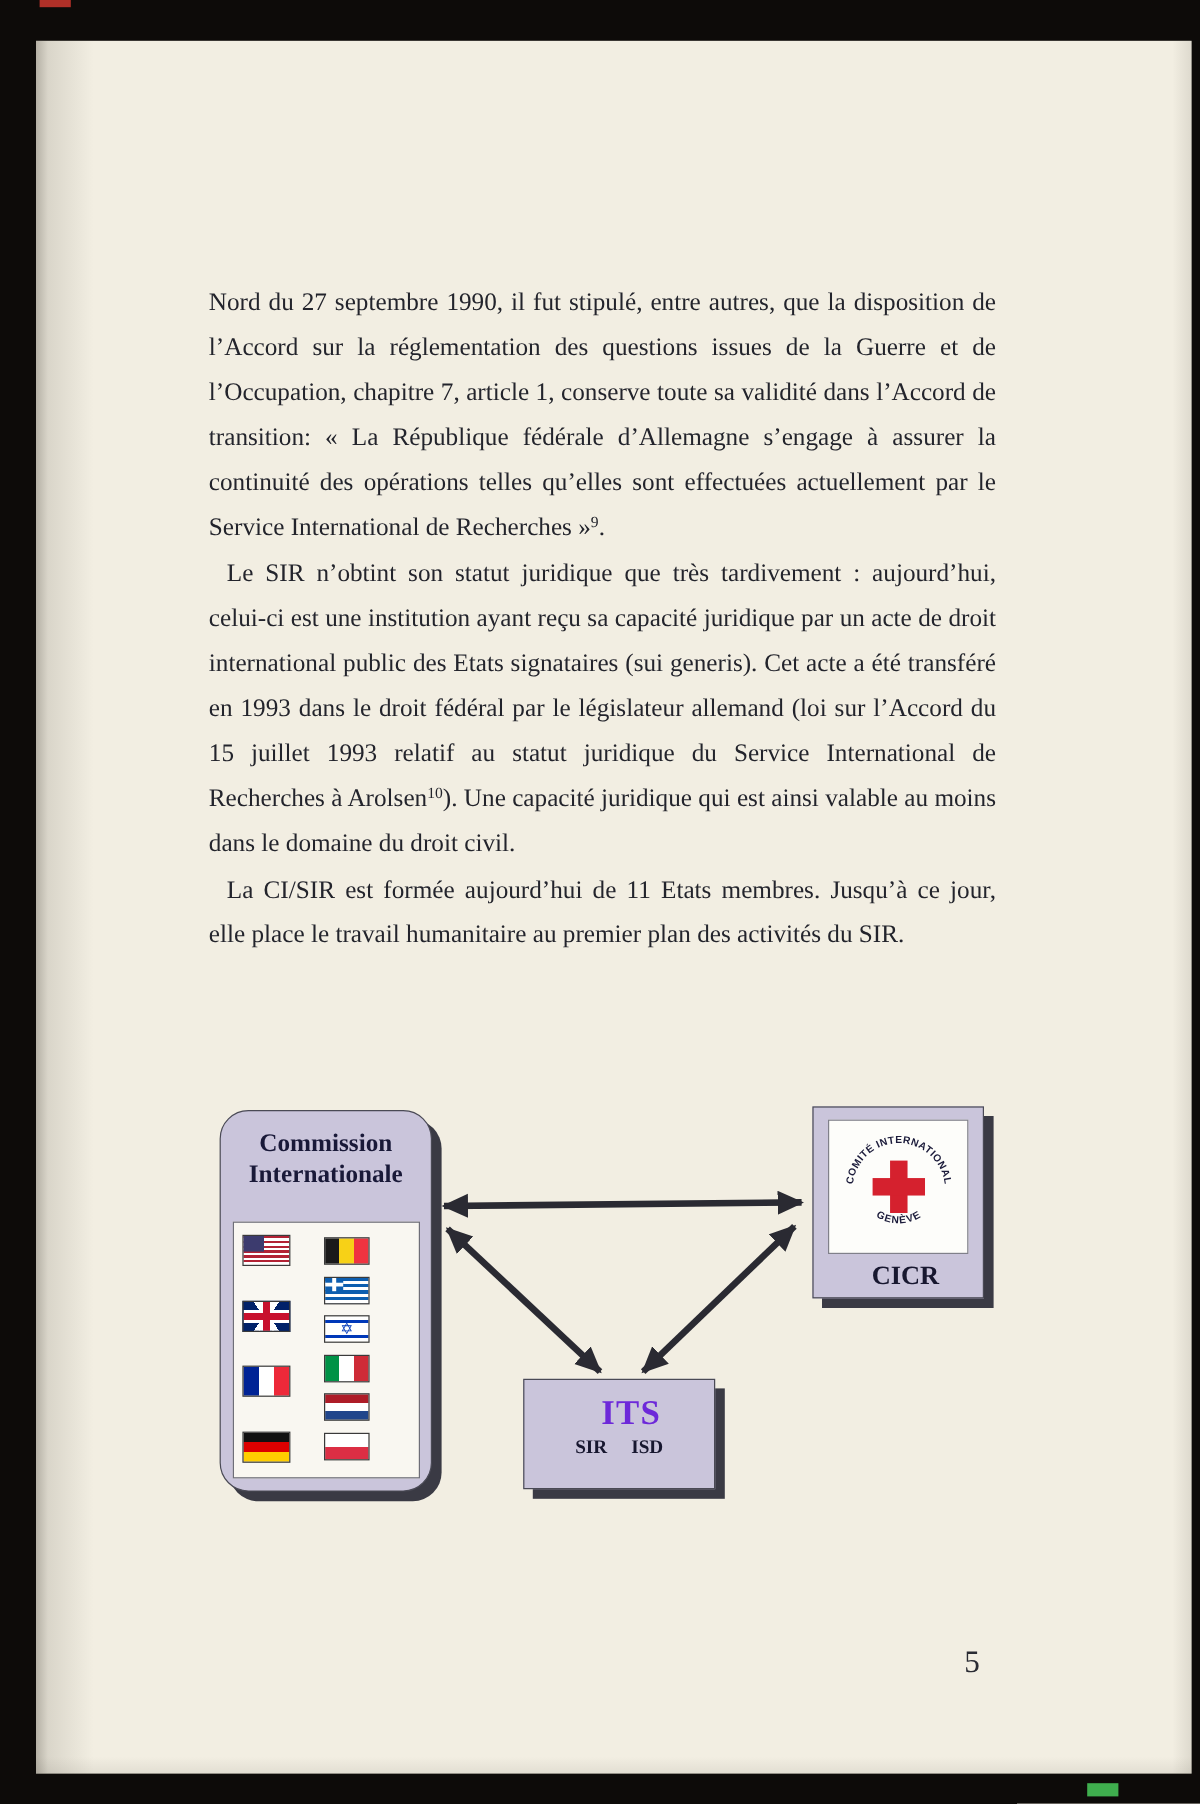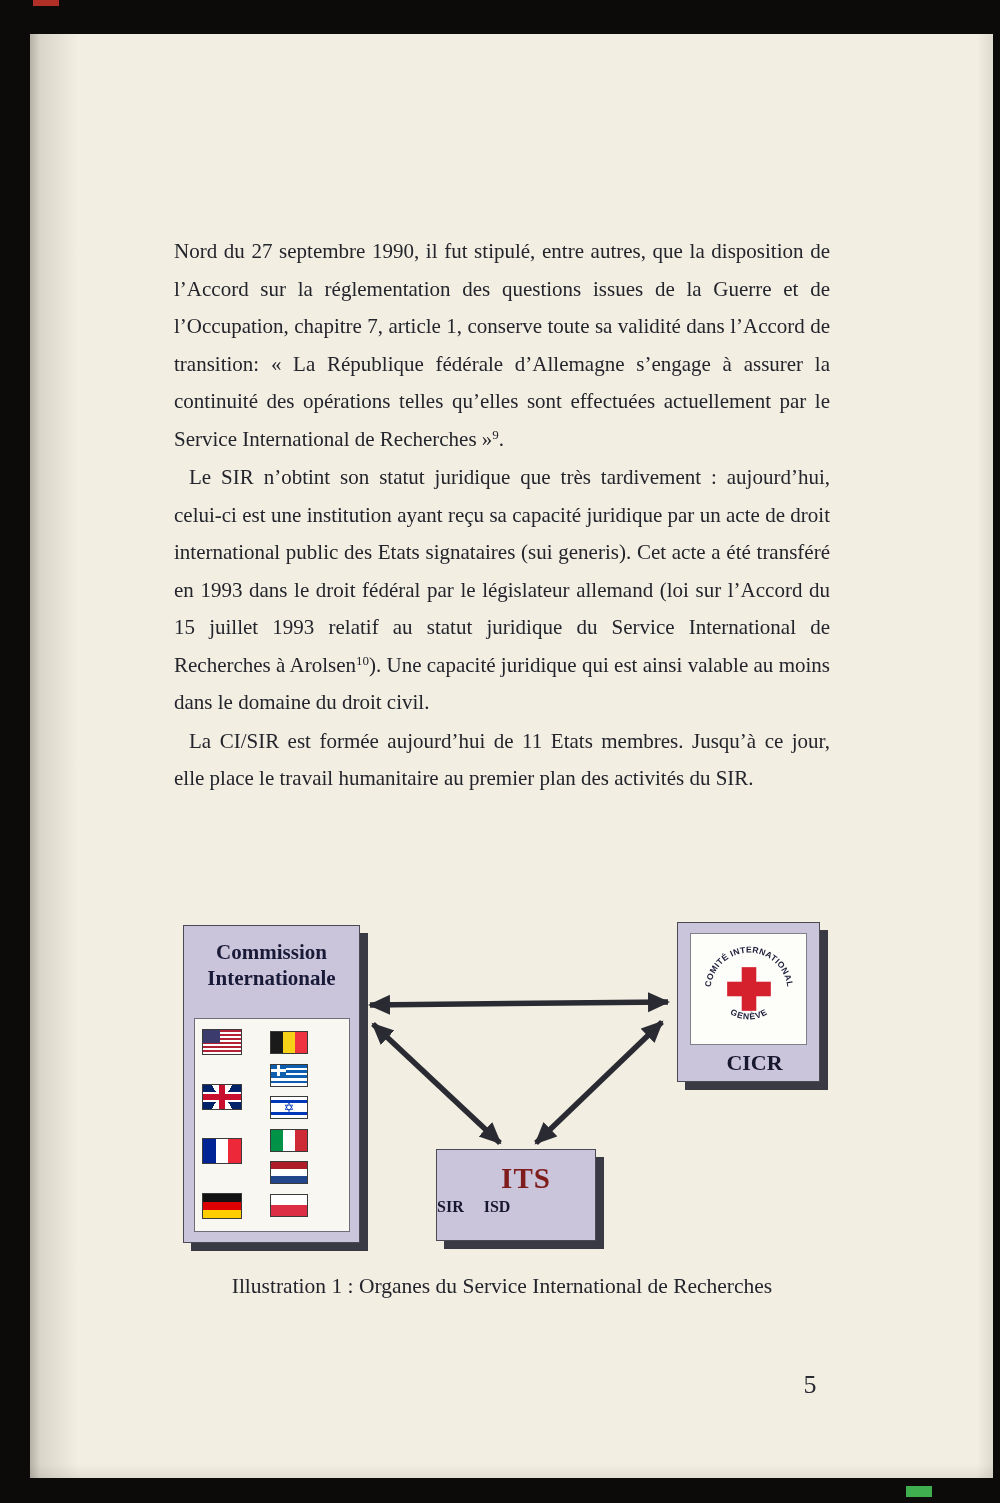--- a/index.html
+++ b/index.html
@@ -38,21 +38,21 @@
   
   .diagram{position:absolute;left:150px;top:885px;width:660px;height:350px;}
   .arrows{position:absolute;left:0;top:0;width:660px;height:350px;}
   .box{
     position:absolute;
     background:#cac5db;
     border:1px solid #4a4a55;
     box-shadow:8px 8px 0 #3a3a44;
     box-sizing:border-box;
   }
-  .box.commission{left:3px;top:6px;width:177px;height:318px;}
+  .box.commission{left:3px;top:6px;width:177px;height:318px;border-radius:24px;}
   .box-title{
     font-weight:bold;font-size:21px;line-height:26px;color:#191938;
     text-align:center;padding:13px 8px 0 8px;
   }
   .flags-panel{
     position:absolute;left:10px;top:92px;right:9px;bottom:10px;
     background:#f9f7f1;border:1px solid #6e6e78;
     display:flex;padding:10px 4px 12px 7px;box-sizing:border-box;
   }
   .flags-col{display:flex;flex-direction:column;justify-content:space-between;}
@@ -92,22 +92,22 @@
     margin:10px auto 0 auto;width:117px;height:112px;
     background:#fdfdfa;border:1px solid #80808a;box-sizing:border-box;
     display:flex;align-items:center;justify-content:center;
   }
   .cicr-logo svg{width:106px;height:104px;}
   .cicr-label{
     text-align:center;font-weight:bold;font-size:22px;color:#17172f;margin-top:5px;padding-left:12px;
   }
 
   .box.its{left:256px;top:230px;width:160px;height:92px;}
-  .its-title{text-align:center;font-weight:bold;font-size:29px;color:#7f1d1d;padding-top:12px;letter-spacing:1px;padding-left:20px;}
-  .its-sub{text-align:center;font-weight:bold;font-size:16px;color:#17172f;margin-top:3px;display:flex;justify-content:flex-start;gap:20px;}
+  .its-title{text-align:center;font-weight:bold;font-size:29px;color:#6d28d9;padding-top:12px;letter-spacing:1px;padding-left:20px;}
+  .its-sub{text-align:center;font-weight:bold;font-size:16px;color:#17172f;margin-top:3px;display:flex;justify-content:center;gap:20px;}
 
   .caption{
     position:absolute;left:143px;top:1240px;width:658px;
     font-size:21.5px;color:#23242c;text-align:center;
   }
   .page-number{
     position:absolute;left:745px;top:1336px;width:70px;
     font-size:26px;color:#2a2b33;text-align:center;
   }
 </style>
@@ -181,19 +181,18 @@
       <div class="box its">
         <div class="its-title">ITS</div>
         <div class="its-sub">
           <span>SIR</span>
           <span>ISD</span>
         </div>
       </div>
 
     </div>
 
-    <div class="caption">Illustration 1 : Organes du Service International de Recherches</div>
     <div class="page-number">5</div>
   </div>
 
   <div class="artifact red"></div>
   <div class="artifact green"></div>
 </div>
 
 </body></html>

